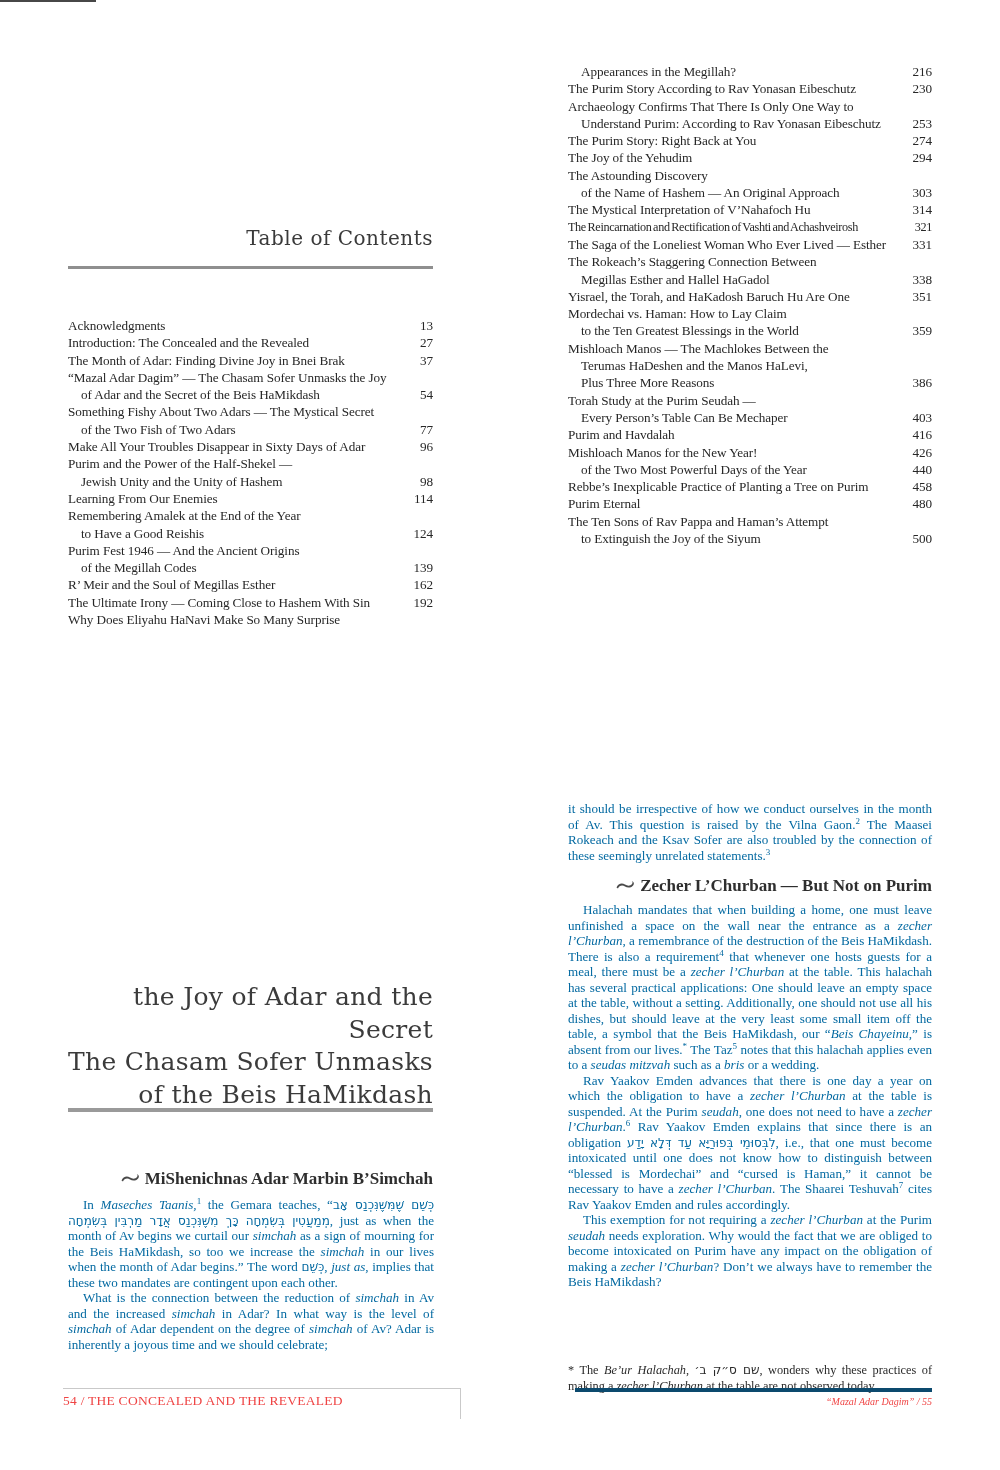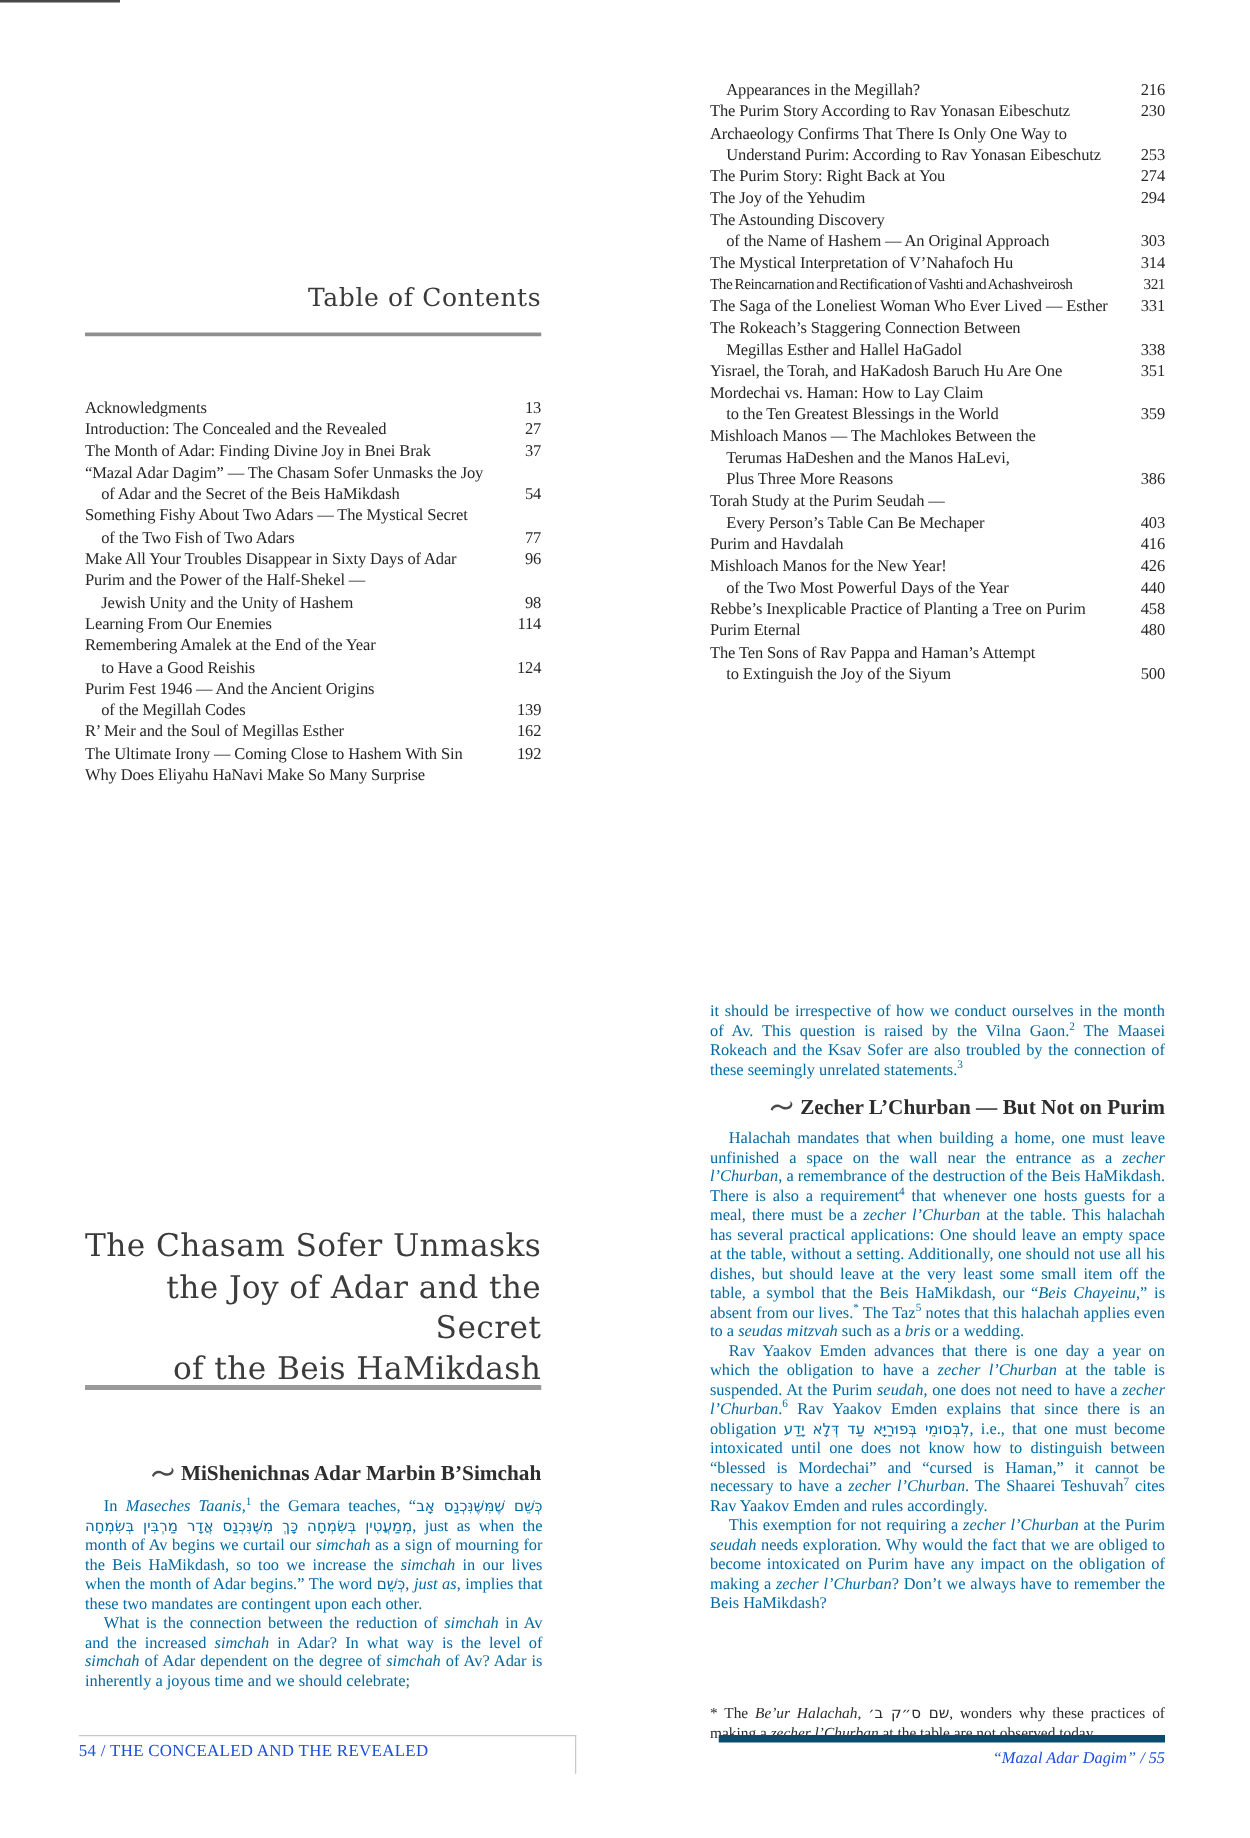--- a/index.html
+++ b/index.html
@@ -58,26 +58,26 @@
   .it  { font-style:italic; }
   .sup { font-size:9px; vertical-align:super; line-height:0; }
   .heb { font-family:"DejaVu Sans", sans-serif; font-size:12px; line-height:1;
          direction:rtl; unicode-bidi:isolate; }
 
   
   .footnote { position:absolute; left:568px; top:1351px; width:364px;
               font-size:12.3px; line-height:15.2px; text-align:justify; color:#2a2a2a; }
 
   
-  .footer { position:absolute; top:1388px; padding-top:4px; color:#1d4ed8; }
+  .footer { position:absolute; top:1388px; padding-top:4px; color:#ef4444; }
   .footer-left  { left:63px; width:397px; border-top:1px solid #c9c9c9;
                   border-right:1px solid #c9c9c9; height:26px;
                   font-size:13.5px; letter-spacing:.25px; }
-  .footer-right { left:575px; width:357px; border-top:6px solid #0c4a6e;
-                  text-align:right; font-style:italic; font-size:13px; }
+  .footer-right { left:575px; width:357px; border-top:4px solid #0c4a6e;
+                  text-align:right; font-style:italic; font-size:10px; }
 </style>
 </head>
 <body>
 
 <div>
 
   <h1 class="toc-title abs">Table of Contents</h1>
   <div class="rule rule-toc"></div>
 
   <div class="toc" id="toc-left">
@@ -143,22 +143,22 @@
       <div class="toc-line">
         <span class="txt">The Ultimate Irony — Coming Close to Hashem With Sin</span>
         <span class="pg">192</span>
       </div>
       <div class="toc-line">
         <span class="txt">Why Does Eliyahu HaNavi Make So Many Surprise</span>
       </div>
     </div>
 
   <div class="chapter-title abs" id="chapter-title">
+      <div>the Joy of Adar and the Secret</div>
       <div>The Chasam Sofer Unmasks</div>
-      <div>the Joy of Adar and the Secret</div>
       <div>of the Beis HaMikdash</div>
     </div>
   <div class="rule rule-chapter"></div>
 
   <h2 class="section-heading" id="sec-left">
     <span class="ornament"><svg width="20" height="11" viewBox="0 0 20 11">
           <path d="M1.5 7.5 C3 3.5, 7 2.5, 10 4.5 C12.5 6.2, 15.5 6, 17 4 C18 2.6, 17.5 1.5, 16.5 1.2 C18.5 1.2, 19.5 3, 18.5 5 C17 7.8, 12.5 8.3, 10 6.5 C7.5 4.8, 4 5.5, 3 8.5 Z" fill="#4a4a4a"></path>
         </svg></span><span>MiShenichnas Adar Marbin B’Simchah</span>
   </h2>
 

